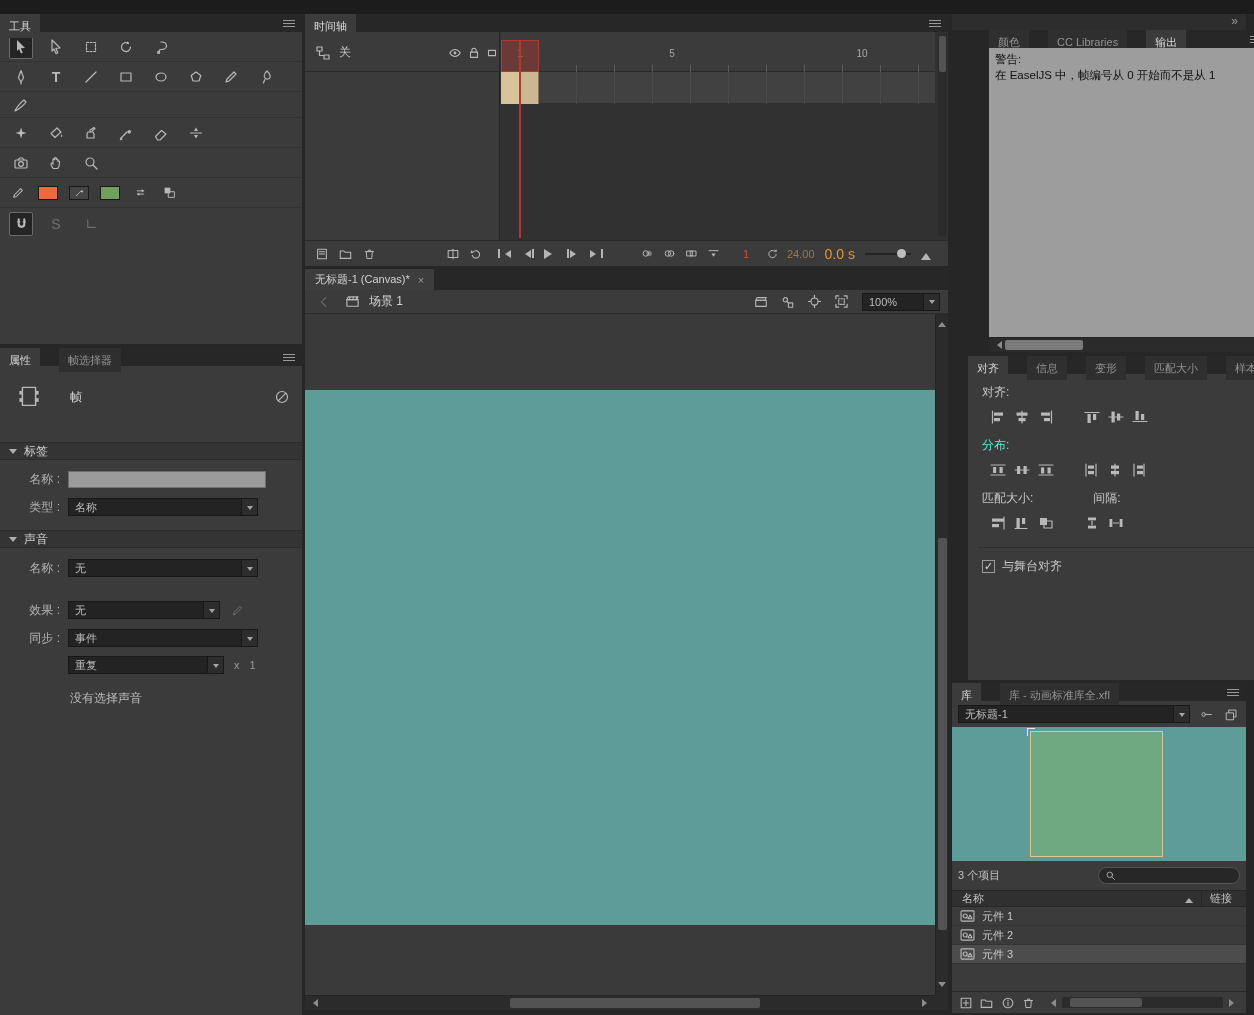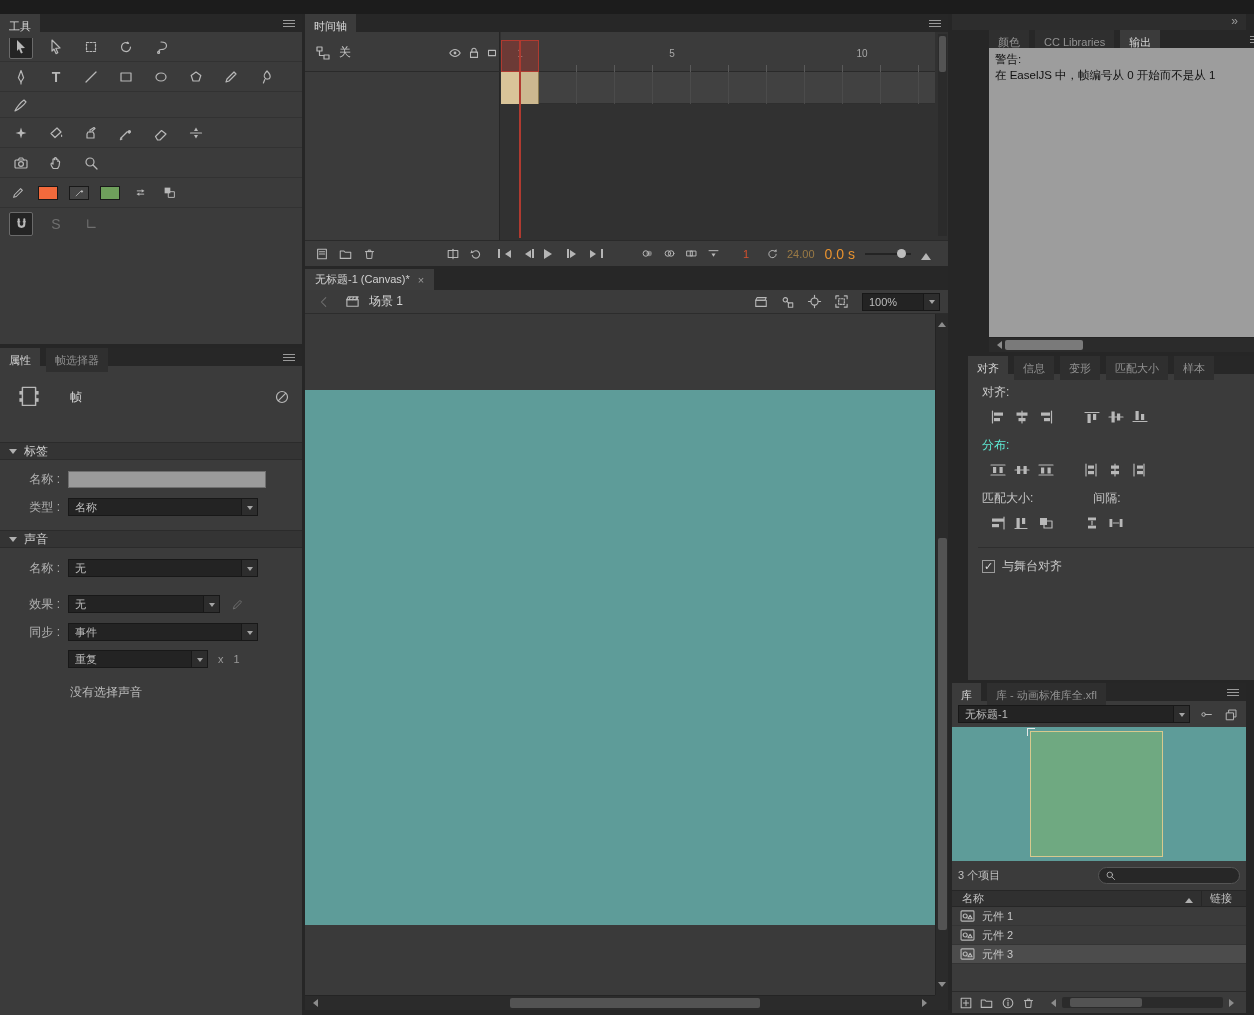--- a/index.html
+++ b/index.html
@@ -1,21 +1,21 @@
 <!DOCTYPE html>
 <html style="--stage: #5e9c99; --preview_green: #6fa981; --layer_selected: #8a7b3a; --keyframe_cell: #d9c499; --playhead_red: #b03a30; --accent_orange: #e8922f; --frame_red: #d4502e; --stroke_swatch: #f26a3c; --fill_swatch: #454545; --extra_swatch: #6fa05c; --layer_outline: #3ec1c1;"><head>
 <meta charset="utf-8">
 <style>
   *{box-sizing:border-box;margin:0;padding:0}
   html,body{width:1254px;height:1015px}
   body{position:relative;background:#262626;font-family:"Liberation Sans","DejaVu Sans",sans-serif;font-size:12px;color:#c6c6c6;overflow:hidden}
   .abs{position:absolute}
   .panel{position:absolute;background:#3b3b3b;overflow:hidden}
   .tabbar{position:relative;display:flex;align-items:stretch;background:#272727;height:18px}
-  .tab{display:flex;align-items:center;padding:12px 9px;font-size:11px;color:#929292;background:#2f2f2f;margin-right:6px;white-space:nowrap;cursor:default}
+  .tab{display:flex;align-items:center;padding:12px 9px;font-size:11px;color:#929292;background:#2f2f2f;margin-right:19px;white-space:nowrap;cursor:default}
   .tab.active{background:#3b3b3b;color:#d8d8d8}
   .hamb{position:absolute;right:7px;top:9px;width:12px;height:1px;background:#9a9a9a;box-shadow:0 3px 0 #9a9a9a,0 -3px 0 #9a9a9a}
   svg.ic{stroke:#b8b8b8;fill:none;stroke-width:1.2;stroke-linecap:round;stroke-linejoin:round;display:block}
   .fillc{fill:#b8b8b8;stroke:none}
   .dim svg.ic{stroke:#6f6f6f}
   .dim{color:#6f6f6f}
   .tool{width:24px;height:24px;display:flex;align-items:center;justify-content:center;flex:none}
   .tool.sel{background:#242424;border:1px solid #6a6a6a;border-radius:2px}
   .trow{display:flex;align-items:center;gap:11px;height:30px;padding-left:9px;border-bottom:1px solid #323232}
   .swatch{width:20px;height:14px;border:1px solid #191919;flex:none}
@@ -278,21 +278,21 @@
   </div>
   <div class="prow" style="margin:11px 0 0 0">
     <span class="flabel">名称 :</span>
     <div class="dd" style="width:190px">
       <span>无</span>
       <span class="ab">
           <span class="td"></span>
         </span>
     </div>
   </div>
-  <div class="prow" style="margin:18px 0 0 0">
+  <div class="prow" style="margin:24px 0 0 0">
     <span class="flabel">效果 :</span>
     <div class="dd dim" style="width:152px">
       <span>无</span>
       <span class="ab">
           <span class="td"></span>
         </span>
     </div>
     <div class="tool dim" style="width:18px;height:18px">
         <svg class="ic" width="13" height="13" viewBox="0 0 16 16">
           <path d="M3 13l1-3 7-7 2 2-7 7z"></path>
@@ -302,21 +302,21 @@
   <div class="prow" style="margin:10px 0 0 0">
     <span class="flabel">同步 :</span>
     <div class="dd dim" style="width:190px">
       <span>事件</span>
       <span class="ab">
           <span class="td"></span>
         </span>
     </div>
   </div>
   <div class="prow" style="margin:9px 0 0 68px;gap:10px">
-    <div class="dd dim" style="width:140px">
+    <div class="dd dim" style="width:156px">
       <span>重复</span>
       <span class="ab">
           <span class="td"></span>
         </span>
     </div>
     <span style="color:#9a9a9a;font-size:11px">x</span>
     <span style="color:#9a9a9a;font-size:11px">1</span>
   </div>
   <div style="margin:16px 0 0 70px;color:#bdbdbd">没有选择声音</div>
 </div>

